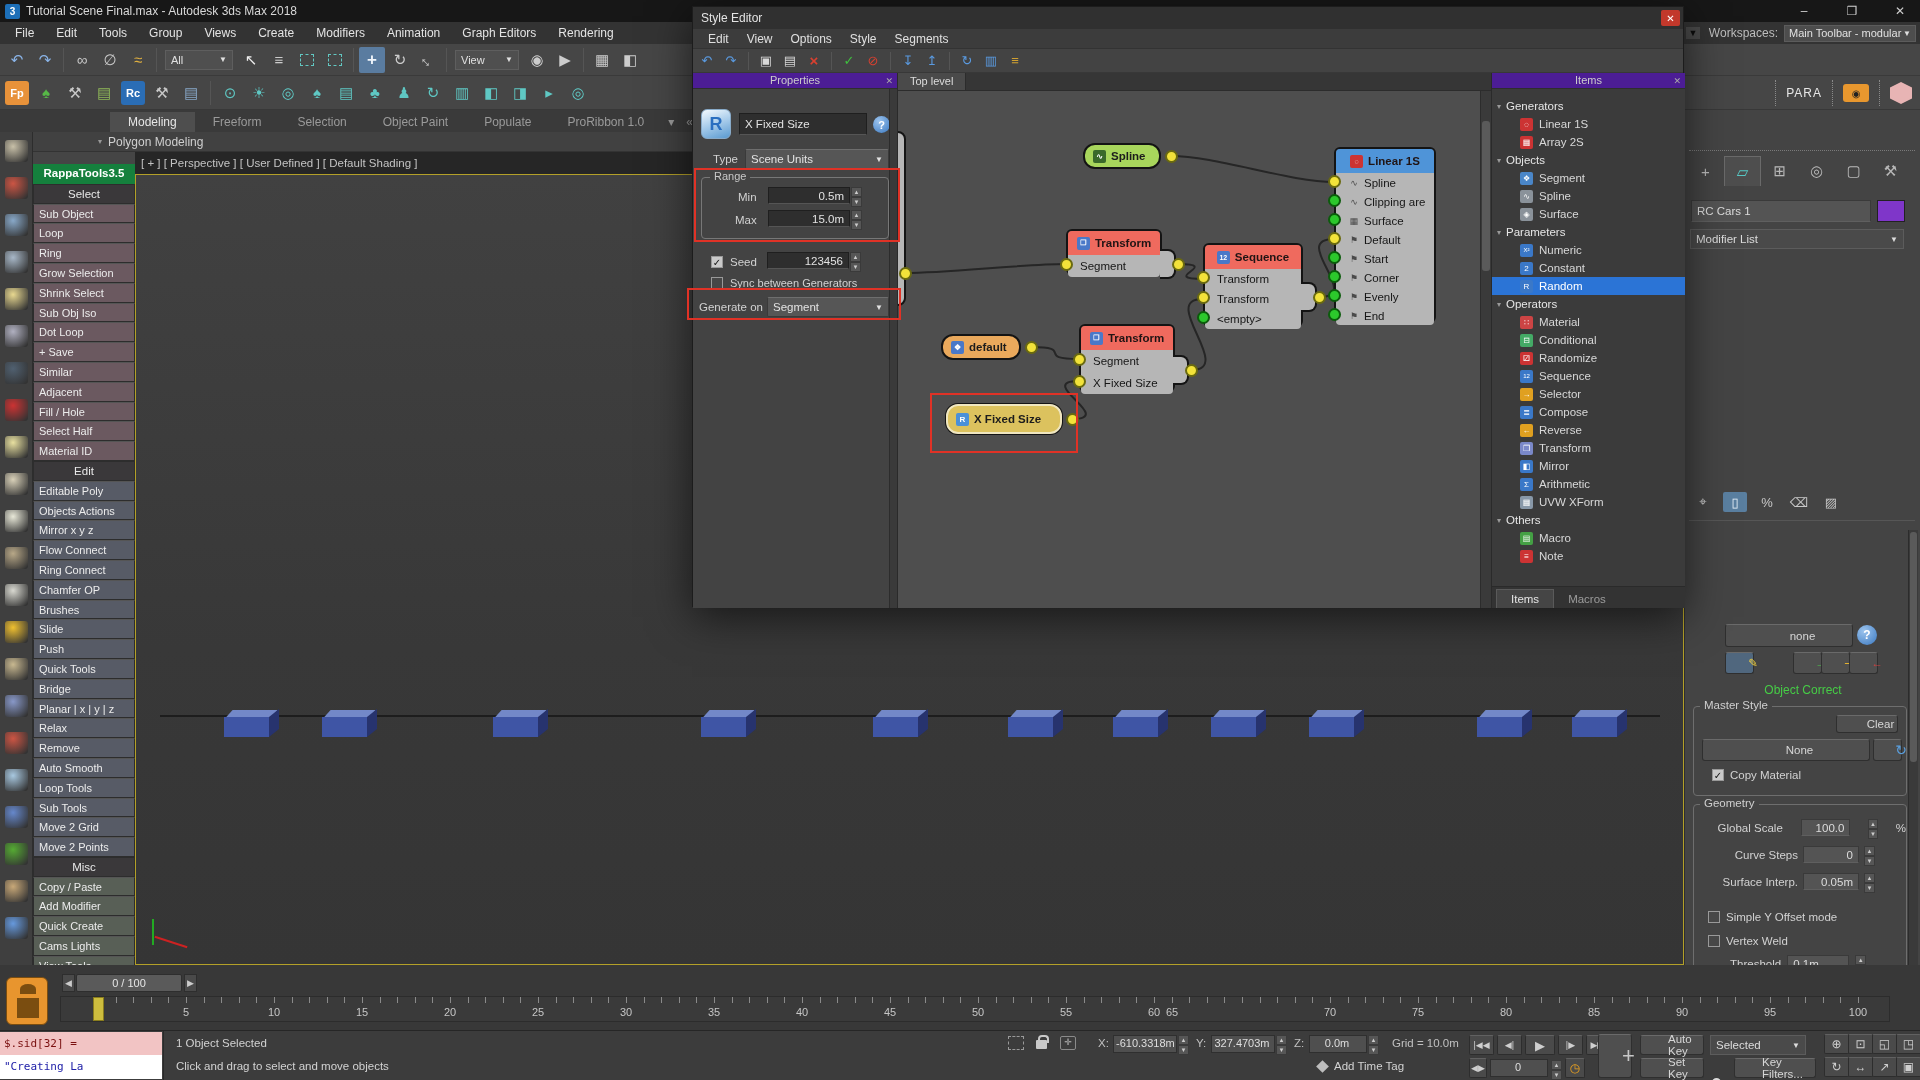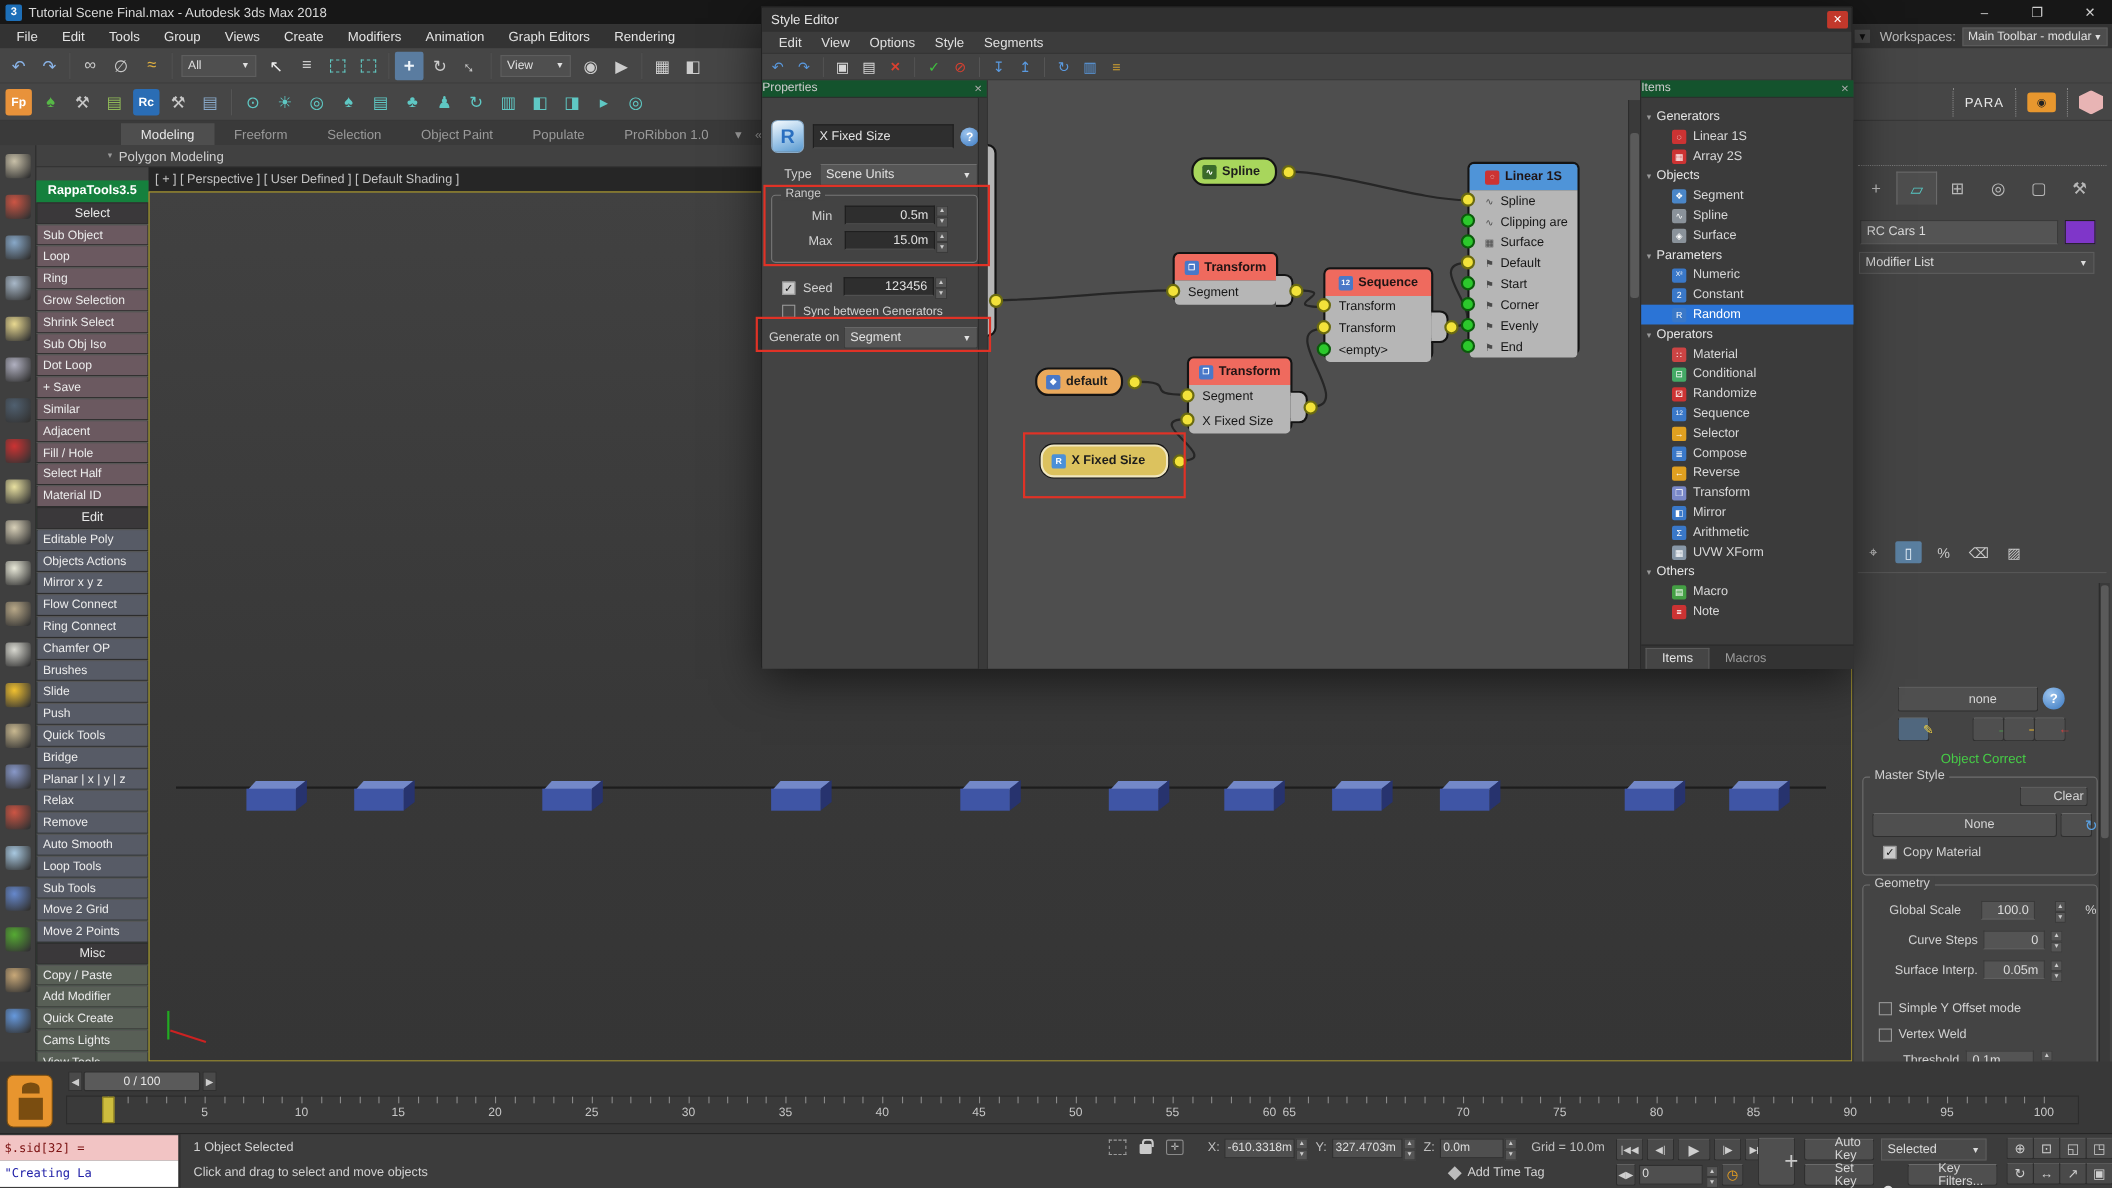--- a/index.html
+++ b/index.html
@@ -104,38 +104,38 @@
   .tmarker { position:absolute; top:0; width:11px; height:24px; background:#cdbd3e; border:1px solid #8a7d1e; }
   .tchar { position:absolute; left:6px; top:12px; width:42px; height:48px; background:#e8952e; border-radius:6px; border:1px solid #7a4d10; }
   .tchar:before { content:""; position:absolute; left:13px; top:6px; width:16px; height:10px; background:#7a4d10; border-radius:50% 50% 0 0; }
   .tchar:after { content:""; position:absolute; left:10px; top:20px; width:22px; height:20px; background:#7a4d10; }
   .minicurve { position:absolute; left:104px; top:34px; width:22px; height:20px; color:#9fb8c8; font-size:13px; }
 
   .statusbar { left:0; top:1030px; width:1920px; height:50px; background:#3c3c3c; border-top:1px solid #262626; }
   .listener1 { position:absolute; left:0; top:1px; width:162px; height:23px; background:#f2c4c4; color:#7a1010; font-family:"DejaVu Sans Mono", monospace; font-size:11px; line-height:23px; padding-left:4px; overflow:hidden; white-space:nowrap;}
   .listener2 { position:absolute; left:0; top:24px; width:162px; height:24px; background:#ffffff; color:#2020a8; font-family:"DejaVu Sans Mono", monospace; font-size:11px; line-height:24px; padding-left:4px; overflow:hidden; white-space:nowrap;}
   .sb-text { color:#d2d2d2; font-size:11.5px; }
-  .sb-field { position:absolute; height:18px; background:#4f4f4f; border:1px solid #2f2f2f; color:#dedede; font-size:11px; text-align:left; padding:1px 4px 0 2px; }
+  .sb-field { position:absolute; height:18px; background:#4f4f4f; border:1px solid #2f2f2f; color:#dedede; font-size:11px; text-align:center; padding:1px 4px 0 2px; }
   .sb-lbl { position:absolute; color:#c0c0c0; font-size:11.5px; }
   .pb-btn { width:25px; height:20px; background:#4a4a4a; border:1px solid #2d2d2d; border-top-color:#616161; color:#cfcfcf; font-size:9px; display:flex; align-items:center; justify-content:center; border-radius:2px; }
   .padlock { width:11px; height:9px; background:#c9c9c9; position:relative; border-radius:1px; margin-top:6px; }
   .padlock:before { content:""; position:absolute; left:2px; top:-5px; width:7px; height:6px; border:2px solid #c9c9c9; border-bottom:none; border-radius:4px 4px 0 0; }
   .tagic { width:9px; height:9px; background:#bdbdbd; transform:rotate(45deg); }
   .keyic { width:9px; height:9px; border:2px solid #dadada; border-radius:50%; position:relative; }
   .keyic:before { content:""; position:absolute; left:7px; top:2px; width:7px; height:2px; background:#dadada; }
 
   
   .dialog { left:692px; top:6px; width:992px; height:601px; background:#434343; border:1px solid #1c1c1c; box-shadow:0 10px 40px rgba(0,0,0,.6); }
   .dlg-title { position:absolute; left:0; top:0; width:100%; height:22px; background:#303030; color:#e4e4e4; font-size:12px; display:flex; align-items:center; padding-left:8px; }
   .dlg-close { position:absolute; right:3px; top:3px; width:19px; height:16px; background:#c2382b; color:#fff; font-size:10px; display:flex; align-items:center; justify-content:center; border-radius:2px; }
   .dlg-menu { position:absolute; left:0; top:22px; width:100%; height:20px; background:#3c3c3c; display:flex; align-items:center; padding-left:6px; border-bottom:1px solid #333; }
   .dlg-menu span { padding:0 9px; color:#e0e0e0; }
   .dlg-tools { position:absolute; left:0; top:42px; width:100%; height:24px; background:#434343; display:flex; align-items:center; padding-left:4px; gap:4px; border-bottom:1px solid #383838; }
   .dt-ic { width:20px; height:20px; display:flex; align-items:center; justify-content:center; font-size:13px; }
-  .pane-hdr { position:absolute; left:0; top:0; width:100%; height:16px; background:#14532d; border-bottom:1px solid #2e2e2e; color:#cccccc; font-size:11px; line-height:15px; }
+  .pane-hdr { position:absolute; left:0; top:0; width:100%; height:16px; background:#4c1d95; border-bottom:1px solid #2e2e2e; color:#cccccc; font-size:11px; text-align:center; line-height:15px; }
   .pane-x { position:absolute; right:4px; top:1px; color:#aaa; font-size:9px; }
   .props { position:absolute; left:0; top:66px; width:205px; height:535px; background:#434343; border-right:1px solid #2a2a2a; }
   .ricon { position:absolute; border-radius:6px; background:linear-gradient(160deg,#f4fafe,#9ec6e8 55%,#5a9ad0); color:#2a6fc0; font-weight:bold; display:flex; align-items:center; justify-content:center; border:1px solid #88aac8; }
   .pfield { position:absolute; background:#2e2e2e; border:1px solid #1f1f1f; border-bottom-color:#555; color:#e2e2e2; font-size:11.5px; display:flex; align-items:center; padding:0 5px; }
   .pcombo { position:absolute; background:#565656; border:1px solid #3a3a3a; border-top-color:#6e6e6e; color:#e2e2e2; font-size:11.5px; display:flex; align-items:center; justify-content:space-between; padding:0 5px; border-radius:2px; }
   .plabel { position:absolute; color:#d2d2d2; font-size:11.5px; }
   .pgrp { position:absolute; border:1px solid #777; border-radius:4px; }
   .pgrp-label { position:absolute; top:-8px; left:8px; background:#434343; padding:0 4px; color:#c8c8c8; font-size:11px; }
   .canvas { position:absolute; left:205px; top:66px; width:593px; height:535px; background:#4e4e4e; }
   .canvas-tabs { position:absolute; left:0; top:0; width:100%; height:18px; background:#363636; border-bottom:1px solid #2c2c2c; display:flex; }
@@ -791,20 +791,23 @@
       <span class="plabel" style="left:37px; top:204px; font-size:11px;">Sync between Generators</span>
       <span class="plabel" style="left:6px; top:228px;">Generate on</span>
       <div class="pcombo" style="left:74px; top:224px; width:122px; height:20px;">
         <span>Segment</span>
           <span style="font-size:8px">▼</span>
       </div>
       <div class="scrollv" style="right:0; top:16px; width:8px; height:519px;"></div>
     </div>
 
     <div class="canvas">
+      <div class="canvas-tabs">
+        <div class="ctab">Top level</div>
+      </div>
       <div class="canvas-area" id="canvasarea">
         <svg class="wires" id="wiresvg" width="593" height="517">
             <path d="M273 65 C318 65, 391 91, 436 91" stroke="#262626" stroke-width="2" fill="none"></path>
             <path d="M7 182 C52 182, 123 173, 168 173" stroke="#262626" stroke-width="2" fill="none"></path>
             <path d="M280 173 C325 173, 260 188, 305 188" stroke="#262626" stroke-width="2" fill="none"></path>
             <path d="M293 279 C338 279, 260 208, 305 208" stroke="#262626" stroke-width="2" fill="none"></path>
             <path d="M421 206 C466 206, 391 148, 436 148" stroke="#262626" stroke-width="2" fill="none"></path>
             <path d="M133 256 C178 256, 136 268, 181 268" stroke="#262626" stroke-width="2" fill="none"></path>
             <path d="M174 328 C219 328, 136 290, 181 290" stroke="#262626" stroke-width="2" fill="none"></path>
           </svg>

